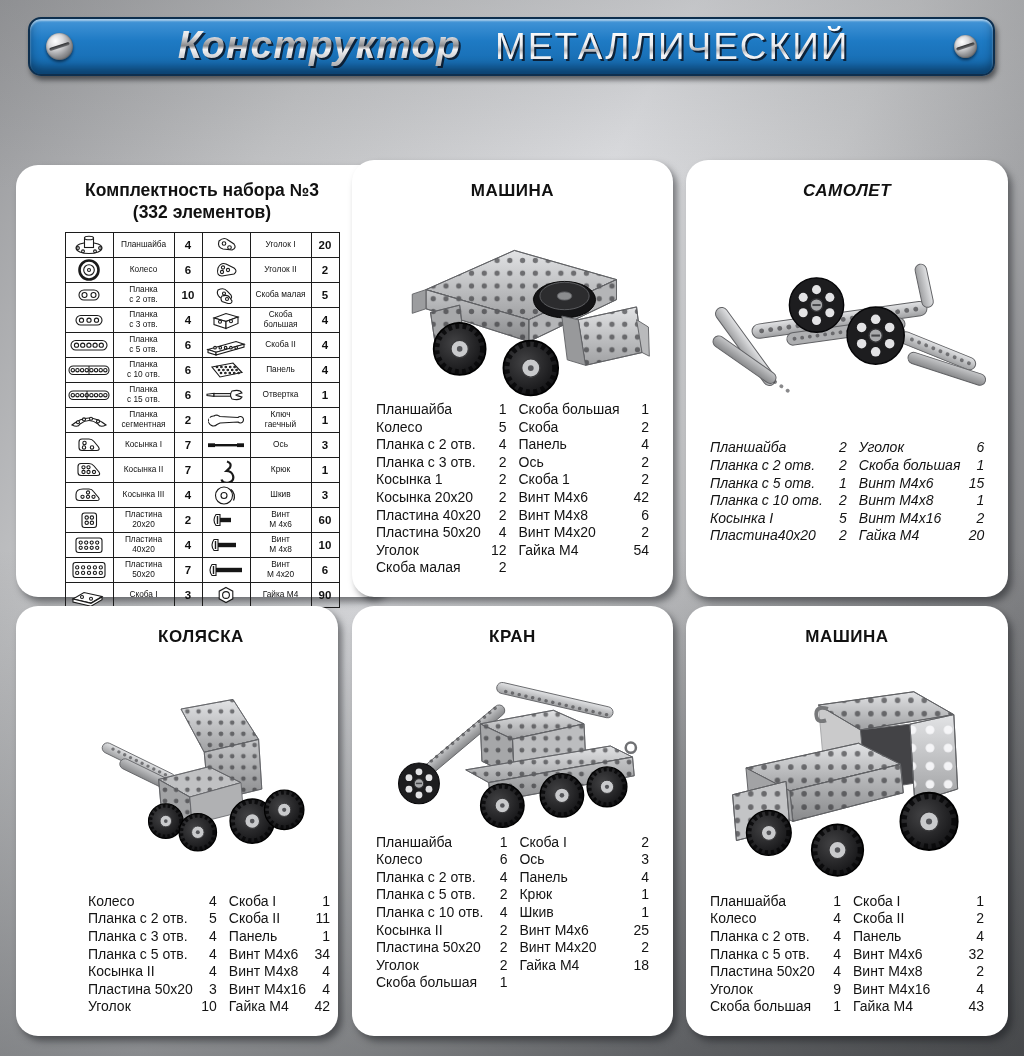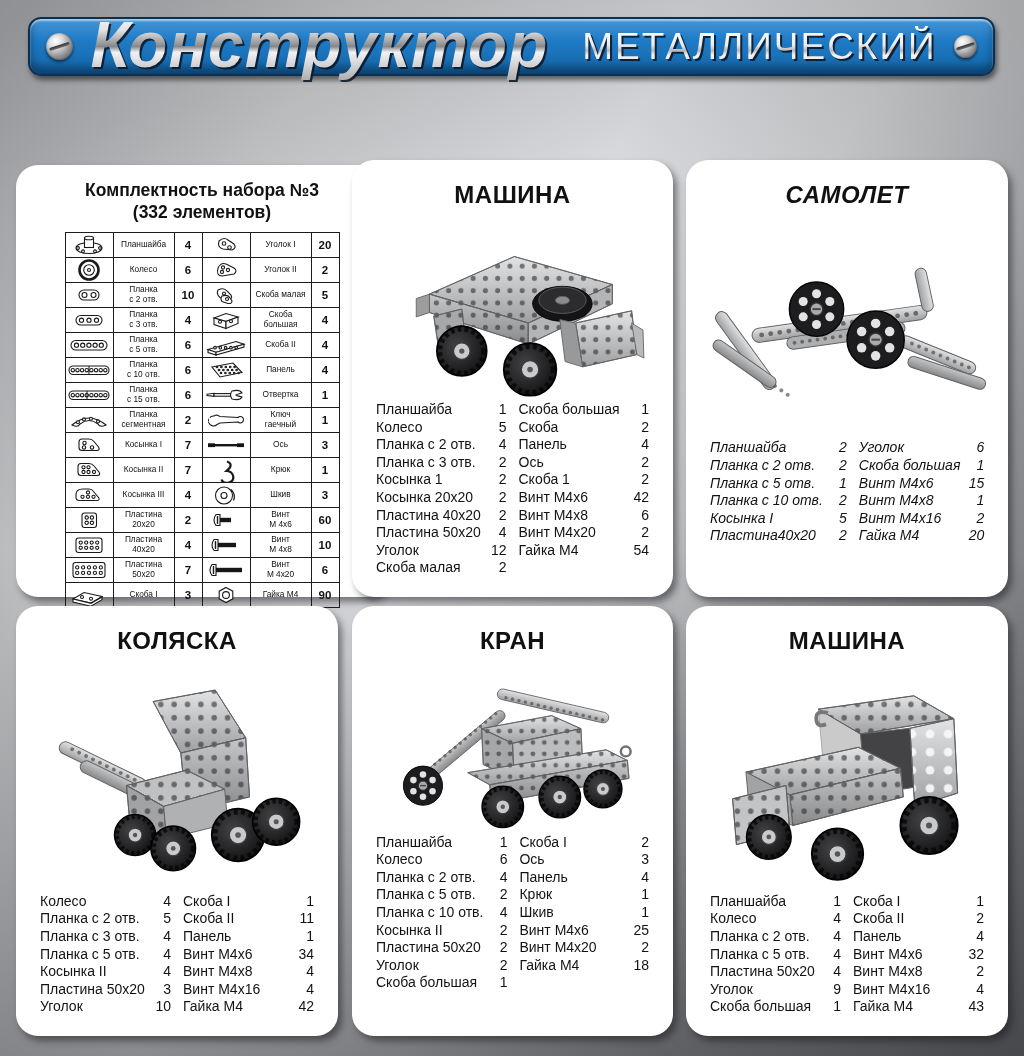--- a/index.html
+++ b/index.html
@@ -24,21 +24,21 @@
   .screw{width:27px;height:27px;border-radius:50%;position:relative;flex:0 0 auto;
     background:radial-gradient(circle at 35% 30%,#ffffff 0%,#d8d8da 30%,#8f9093 62%,#4c4d50 100%);
     box-shadow:0 2px 3px rgba(0,10,25,.6), inset 0 0 2px rgba(0,0,0,.5);}
   .screw::after{content:"";position:absolute;left:3px;top:12px;width:21px;height:3px;border-radius:2px;
     background:linear-gradient(180deg,#2e2f31,#6f7073);transform:rotate(-18deg);}
   .screw.l{margin-left:16px;}
   .screw.r{margin-right:16px;width:23px;height:23px;}
   .screw.r::after{left:2px;top:10px;width:19px;}
   .brand-wrap{flex:1;display:flex;align-items:center;justify-content:center;gap:34px;white-space:nowrap;}
   .brand{
-    font-size:64px;font-weight:bold;font-style:italic;letter-spacing:1px;
+    font-size:39px;font-weight:bold;font-style:italic;letter-spacing:1px;
     background:linear-gradient(180deg,#ffffff 0%,#e3e3e5 30%,#87888b 52%,#f2f2f4 60%,#a9aaad 100%);
     -webkit-background-clip:text;background-clip:text;color:transparent;
     filter:drop-shadow(2px 2px 0px rgba(10,20,34,.85));
     transform:translateY(-2px);
   }
   .subtitle{
     font-size:37px;font-weight:normal;letter-spacing:2px;
     background:linear-gradient(180deg,#ffffff 0%,#ededef 45%,#b9babd 58%,#f5f5f7 70%,#cfd0d3 100%);
     -webkit-background-clip:text;background-clip:text;color:transparent;
     filter:drop-shadow(2px 2px 0px rgba(10,20,34,.85));
@@ -46,25 +46,25 @@
 
   
   .card{
     position:absolute;background:#fff;border-radius:22px;
     box-shadow:4px 5px 7px rgba(22,24,28,.5);
     display:flex;flex-direction:column;box-sizing:border-box;
   }
   .c1{left:16px;top:165px;width:372px;height:432px;}
   .c2{left:352px;top:160px;width:321px;height:437px;}
   .c3{left:686px;top:160px;width:322px;height:437px;font-style:italic;}
-  .c4{left:16px;top:606px;width:322px;height:430px;}
+  .c4{left:16px;top:606px;width:322px;height:430px;padding-left:48px;}
   .c5{left:352px;top:606px;width:321px;height:430px;}
   .c6{left:686px;top:606px;width:322px;height:430px;}
 
-  .card-title{margin:21px 0 0;text-align:center;font-size:24px;font-weight:bold;color:#111;letter-spacing:.5px;}
+  .card-title{margin:21px 0 0;text-align:center;font-size:17px;font-weight:bold;color:#111;letter-spacing:.5px;}
   .kit-title{margin:15px 0 6px;text-align:center;font-size:17.5px;font-weight:bold;color:#111;line-height:1.25;}
 
   
   .kit-table{border-collapse:collapse;margin:2px auto 0;table-layout:fixed;}
   .kit-table td{border:1px solid #1c1c1c;padding:0;height:23px;vertical-align:middle;}
   td.ti{width:47px;text-align:center;}
   td.ti svg{display:block;margin:0 auto;}
   td.tn{width:60px;text-align:center;font-size:8.3px;line-height:1.15;color:#111;}
   td.tq{width:27px;text-align:center;font-size:11.5px;font-weight:bold;color:#111;}
 

